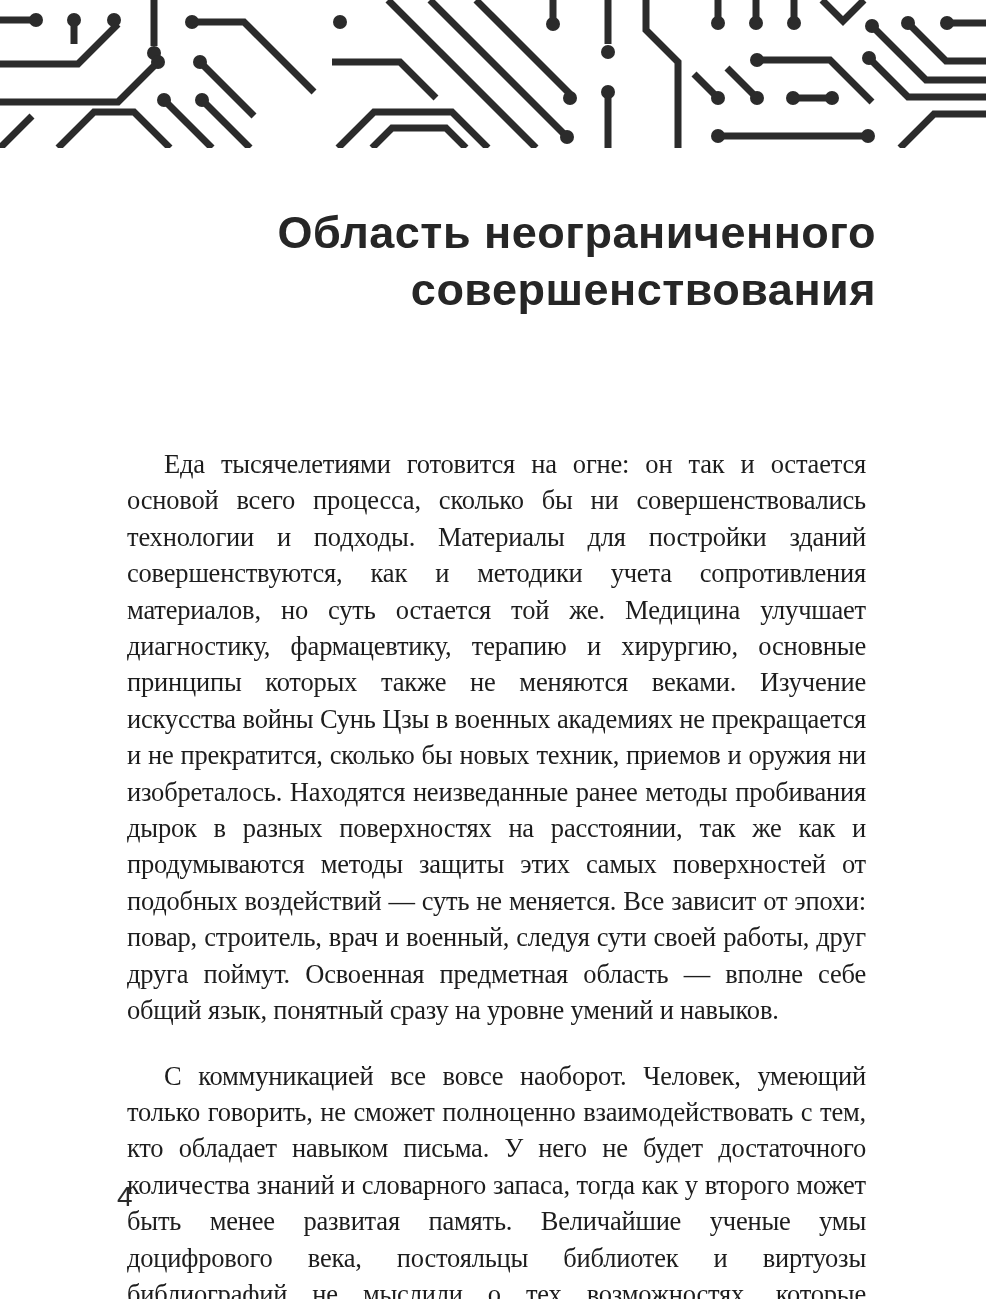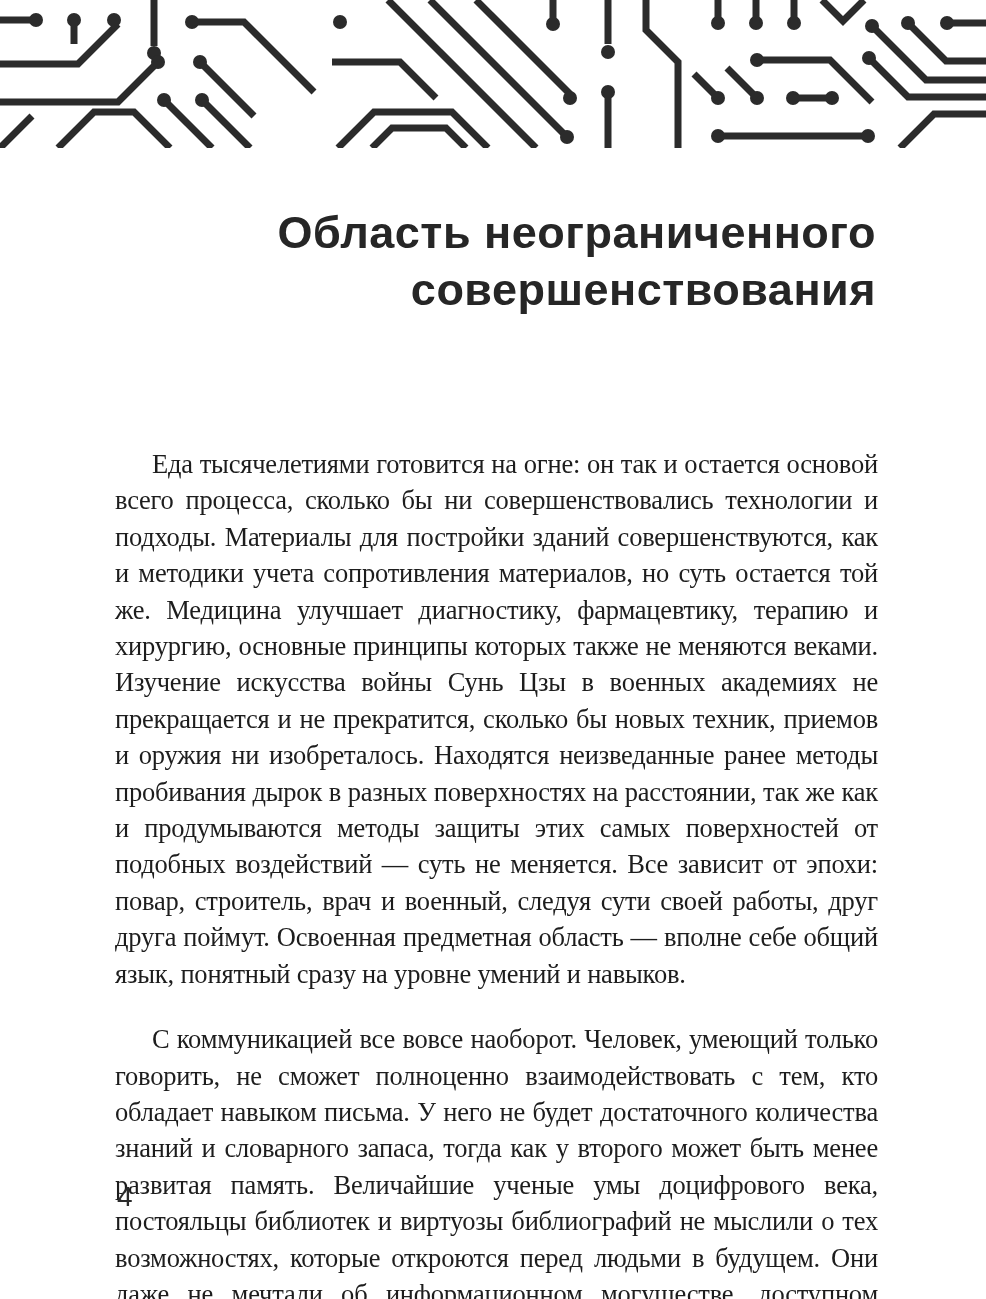--- a/index.html
+++ b/index.html
@@ -27,21 +27,21 @@
     letter-spacing:0.5px;
     color:#262626;
   }
 
   
   .body-text{
     margin:128px 108px 0 115px;
     color:#1d1d1d;
   }
   .body-text p{
-    margin:0;
+    margin:12px;
     font-size:26.5px;
     line-height:36.4px;
     text-align:justify;
     text-indent:37px;
     letter-spacing:-0.2px;
   }
   .body-text p + p{margin-top:29px;}
 
   
   .page-number{

